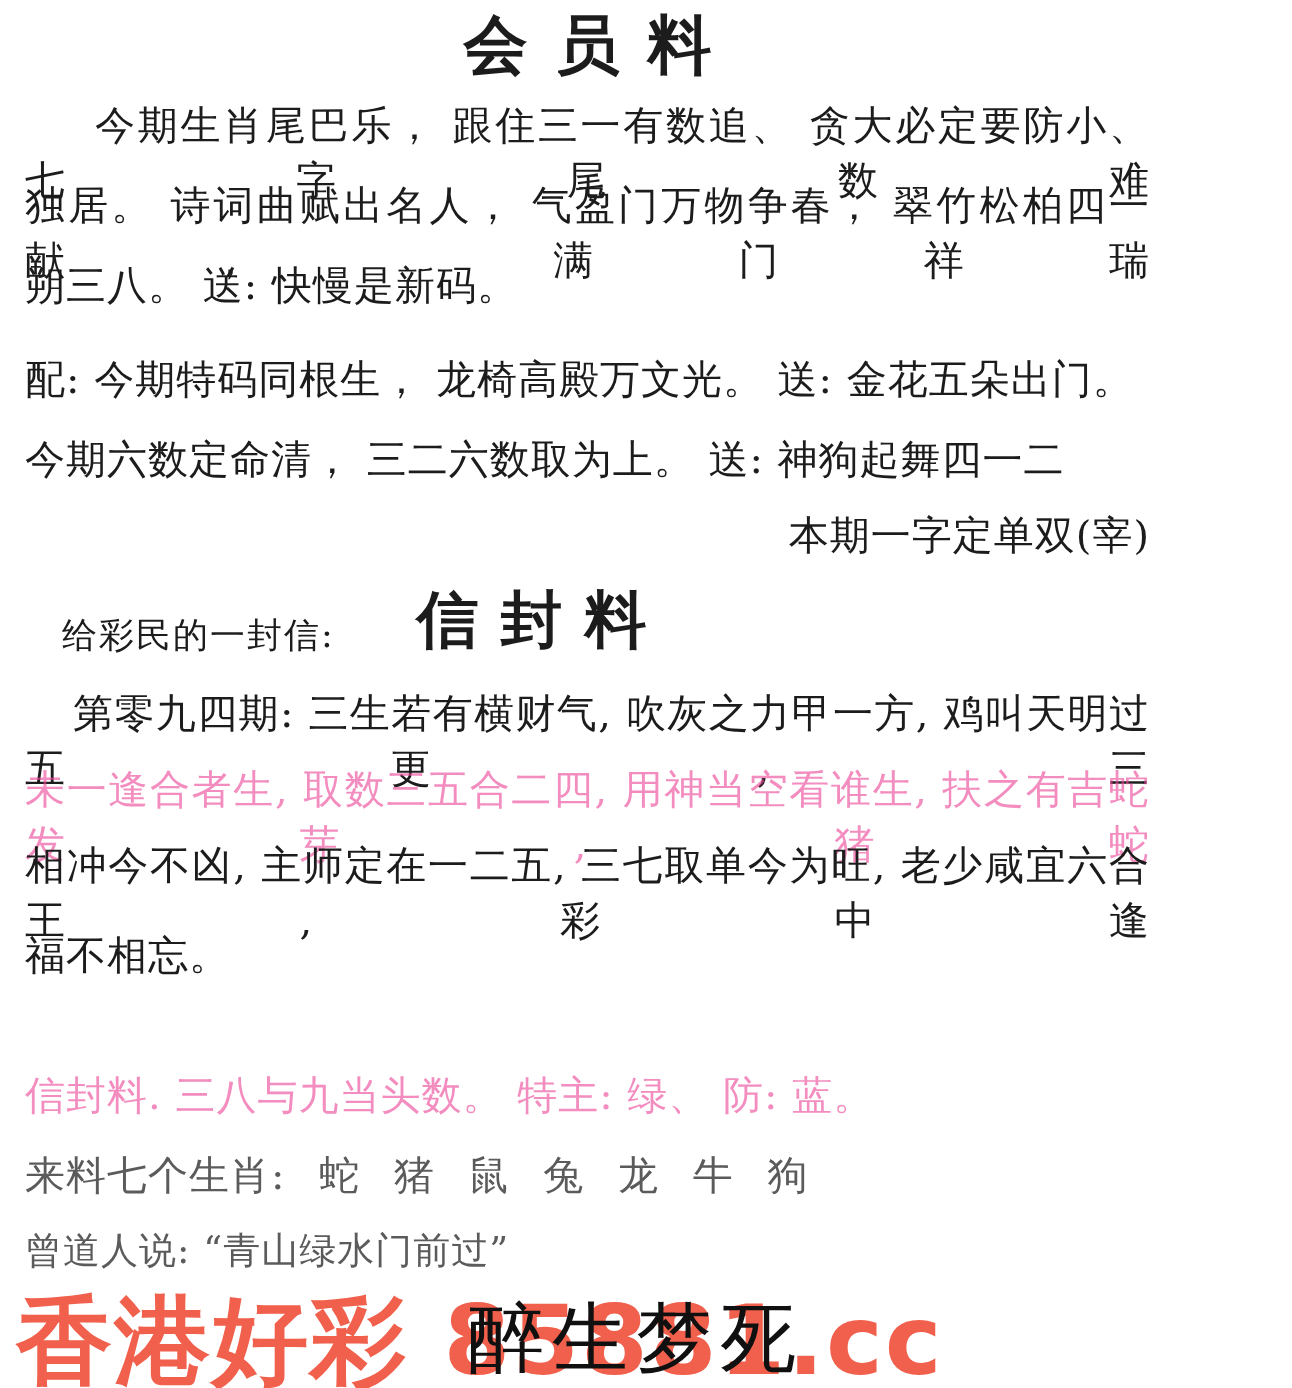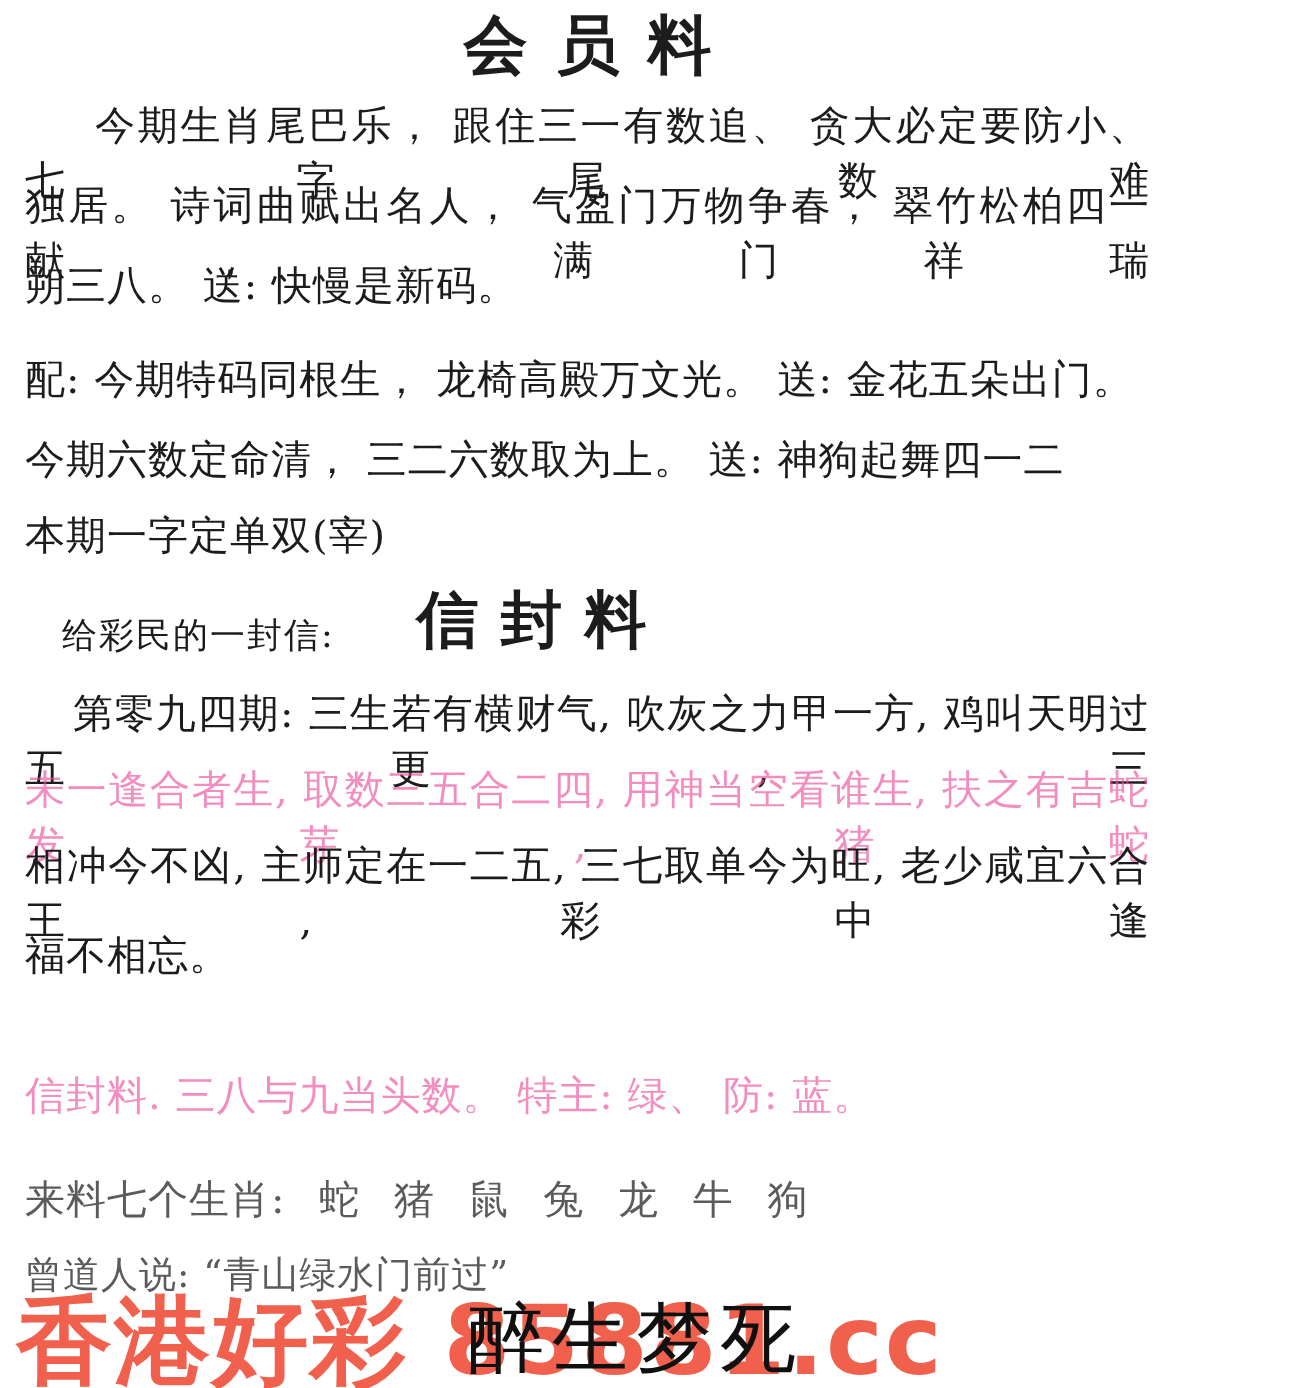--- a/index.html
+++ b/index.html
@@ -44,21 +44,21 @@
   }
   .envelope-title {
     position: absolute;
     top: 578px; left: 0; right: 90px;
     text-align: center;
     font-size: 62px;
     font-weight: bold;
     letter-spacing: 22px;
   }
   .faded    { color: #ec4899; opacity: 0.62; }
-  .semifade { color: #333333; opacity: 0.80; margin-top: 24px; }
+  .semifade { color: #333333; opacity: 0.80; }
   .zodiacs  { word-spacing: 20px; }
   .watermark {
     position: absolute;
     top: 1278px; left: 16px;
     font-family: "DejaVu Sans", "Liberation Sans", sans-serif;
     font-weight: bold;
     font-size: 96px;
     letter-spacing: 2px;
     white-space: nowrap;
     z-index: 1;
@@ -83,21 +83,21 @@
   <div class="line jl indent2" style="top:98px;">今期生肖尾巴乐， 跟住三一有数追、 贪大必定要防小、 七字尾数难</div>
 
   <div class="line jl" style="top:178px;">独居。 诗词曲赋出名人， 气盈门万物争春， 翠竹松柏四一献， 满门祥瑞</div>
 
   <div class="line" style="top:258px;">朔三八。 送: 快慢是新码。</div>
 
   <div class="line" style="top:352px;">配: 今期特码同根生， 龙椅高殿万文光。 送: 金花五朵出门。</div>
 
   <div class="line" style="top:432px;">今期六数定命清， 三二六数取为上。 送: 神狗起舞四一二</div>
 
-  <div class="line" style="top:508px;">本期一字定单双(宰)</div>
+  <div class="line" style="top:508px;text-align:right;">本期一字定单双(宰)</div>
 
   <div class="letter-label">给彩民的一封信:</div>
 
   <div class="envelope-title">信封料</div>
 
   <div class="line jl indent1" style="top:686px;">第零九四期: 三生若有横财气, 吹灰之力甲一方, 鸡叫天明过五更, 三</div>
 
   <div class="line jl faded" style="top:762px;">未一逢合者生, 取数三五合二四, 用神当空看谁生, 扶之有吉蛇发芽, 猪蛇</div>
 
   <div class="line jl" style="top:838px;">相冲今不凶, 主师定在一二五, 三七取单今为旺, 老少咸宜六合王, 彩中逢</div>

